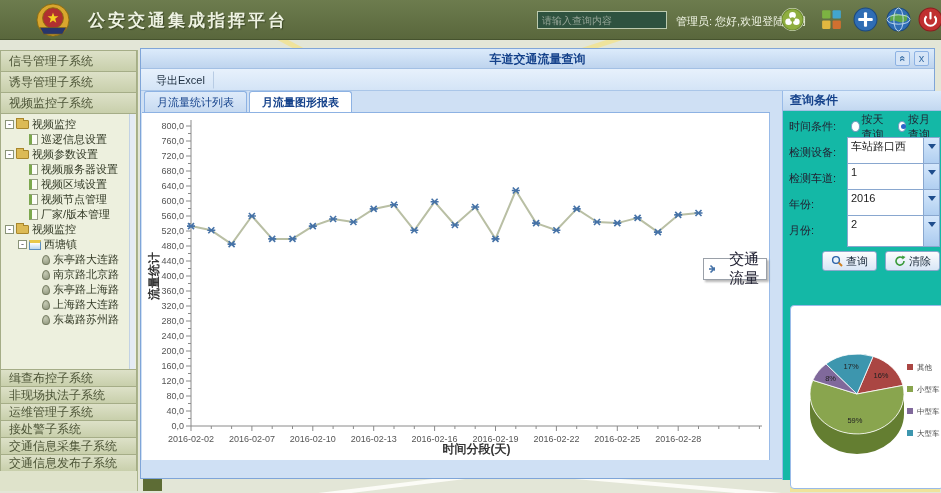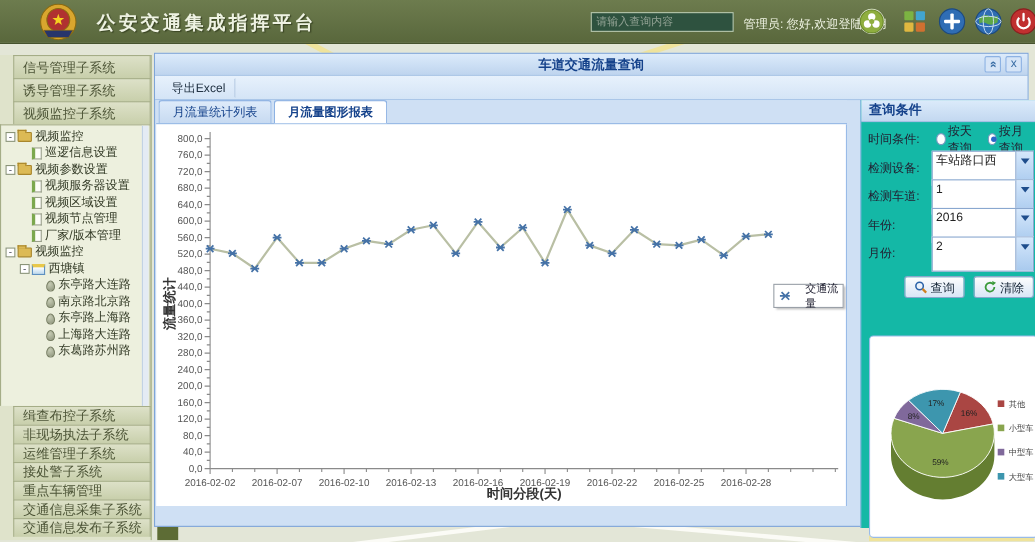--- a/index.html
+++ b/index.html
@@ -25,21 +25,21 @@
   .hsearch { position:absolute; left:537px; top:11px; width:130px; height:18px;
     background:#2e523f; border:1px solid #bccaae; color:#9fae9f; font-size:10px; padding:0 4px; outline:none; }
   .hsearch::placeholder { color:#93a395; }
   .welcome { position:absolute; left:676px; top:14px; color:#f0f4e4; font-size:11px; }
   .hicon { position:absolute; top:7px; width:25px; height:25px; cursor:pointer; }
   .hi1{left:780px}.hi2{left:819px}.hi3{left:853px}.hi4{left:886px}.hi5{left:918px}
 
   
   .sidebar { position:absolute; left:0; top:50px; width:138px; height:441px; background:#dfe3cb; border-right:1px solid #aab48b; }
   .acc-item { height:21px; line-height:20px; padding-left:8px; color:#4c5436;
-    background:linear-gradient(#dde1c8,#c8cfab); border:1px solid #a5ad87; border-bottom:none; cursor:pointer;margin-left:12px; }
+    background:linear-gradient(#dde1c8,#c8cfab); border:1px solid #a5ad87; border-bottom:none; cursor:pointer; }
   .acc-bot .acc-item { height:17px; line-height:16px; }
   .tree { height:256px; background:#edf0de; border:1px solid #a5ad87; border-bottom:none; overflow:hidden; padding:3px 0 0 4px; position:relative; }
   .tree::after { content:""; position:absolute; right:1px; top:0; width:5px; height:100%; background:#e4ebf4; border-left:1px solid #c2d2e4; }
   .tree-row { height:15px; line-height:15px; display:flex; align-items:center; white-space:nowrap; cursor:pointer; }
   .tlabel { font-size:11px; color:#333a26; margin-left:3px; }
   .lvl0{width:0}.lvl1{width:13px}.lvl2{width:26px}
   .exp { width:9px; height:9px; line-height:7px; font-size:9px; text-align:center; color:#445;
     border:1px solid #8a9478; background:#fff; margin-right:2px; flex:none; }
   .exp-none { visibility:hidden; }
   .exp-plus::before{content:"+"} .exp-minus::before{content:"-"}
@@ -70,21 +70,21 @@
   .tab { height:21px; line-height:20px; padding:0 12px; font-size:11px; color:#15428b; margin-right:2px;
     border:1px solid #8db2e3; border-bottom:none; border-radius:3px 3px 0 0;
     background:linear-gradient(#deebfa,#c7daf1); cursor:pointer; }
   .tab.active { background:#fff; font-weight:bold; }
 
   .chart-panel { position:absolute; left:1px; top:64px; width:628px; height:347px; background:#fff; border-right:1px solid #99bbe8; }
   .tick-t { font-size:9px; fill:#555; }
   .axis-title { font-size:12px; font-weight:bold; fill:#333; }
   .line-legend { position:absolute; left:562px; top:209px; width:64px; height:22px; background:#fff;
     border:1px solid #9aa0a8; box-shadow:2px 2px 2px rgba(100,100,100,.45); display:flex; align-items:center; padding-left:4px; }
-  .line-legend .txt { font-size:10px; color:#223; margin-left:14px; }
+  .line-legend .txt { font-size:15px; color:#223; margin-left:14px; }
 
   
   .qpanel { position:absolute; left:630px; top:42px; width:164px; height:389px; background:#14b8a6; border-left:1px solid #99bbe8;margin-left:11px; }
   .qhead { height:20px; line-height:19px; padding-left:7px; font-weight:bold; color:#15428b;
     background:linear-gradient(#dcebfb,#c3d8f0); border-bottom:1px solid #a3c0e4; }
   .qrow { position:relative; height:21px; margin:5px 6px 0 6px; display:flex; align-items:center; }
   .qlabel { width:58px; font-size:11px; color:#223; flex:none; }
   .radio-opt { display:flex; align-items:center; margin-left:4px; cursor:pointer; }
   .radio { width:11px; height:11px; border:1px solid #7a9ac0; border-radius:50%; background:#fff; position:relative; }
   .radio.checked::after { content:""; position:absolute; left:2px; top:2px; width:5px; height:5px; border-radius:50%; background:#2a66c8; }
@@ -283,23 +283,20 @@
         </div>
 
         <div class="acc-item">
           <span>运维管理子系统</span>
         </div>
 
         <div class="acc-item">
           <span>接处警子系统</span>
         </div>
 
-        <div class="acc-item">
-          <span>重点车辆管理</span>
-        </div>
 
         <div class="acc-item">
           <span>交通信息采集子系统</span>
         </div>
 
         <div class="acc-item">
           <span>交通信息发布子系统</span>
         </div>
       </div>
   </div>

